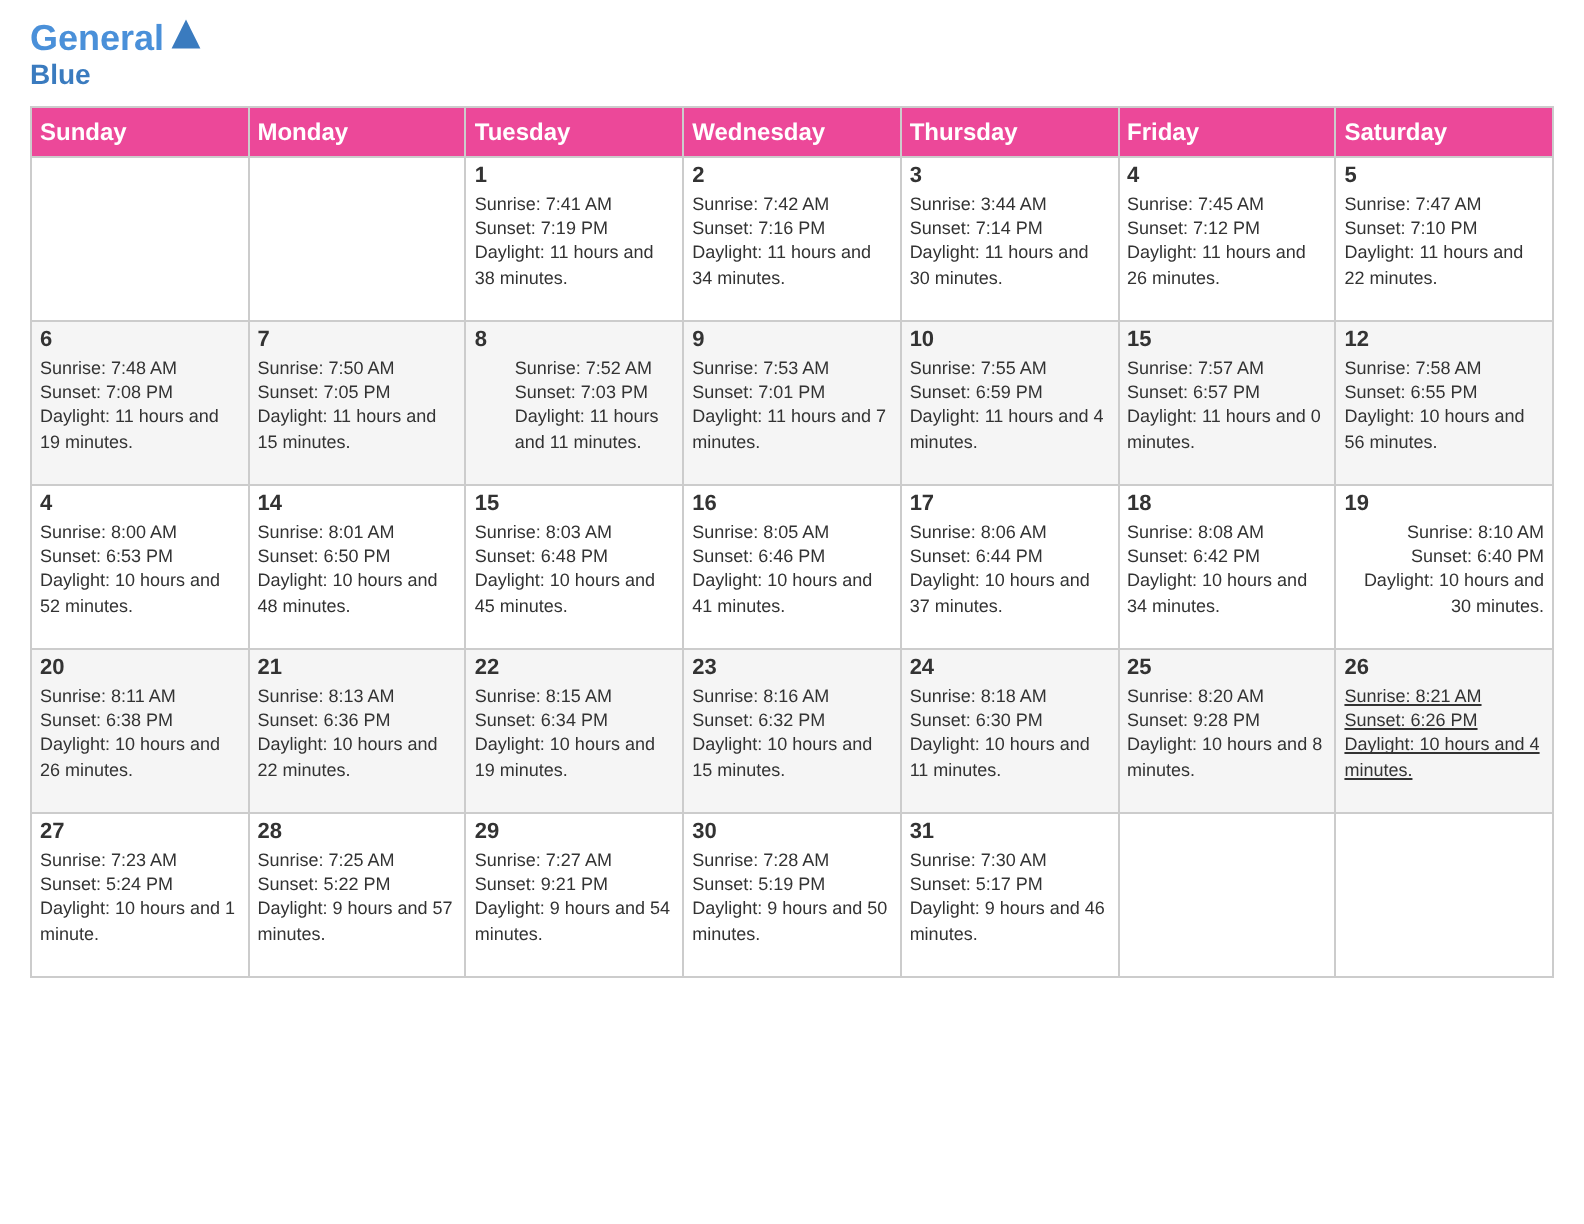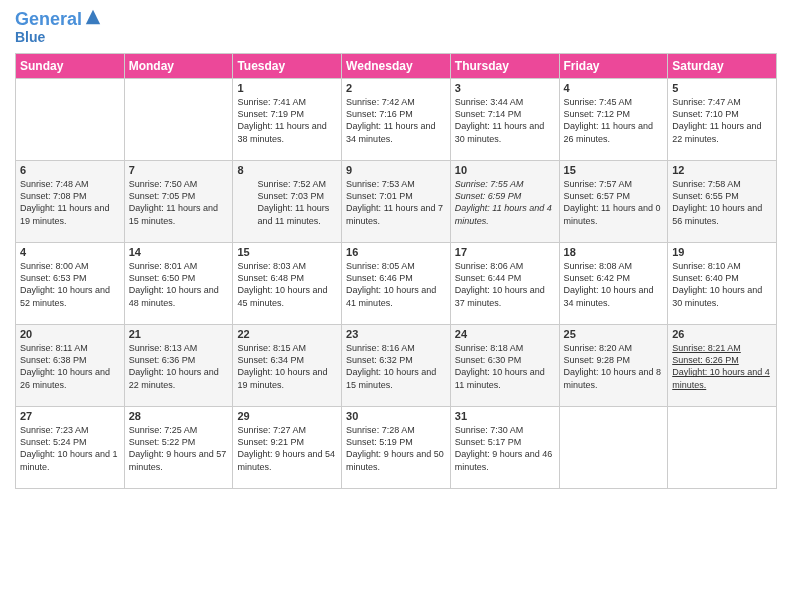--- a/index.html
+++ b/index.html
@@ -185,21 +185,21 @@
 Daylight: 11 hours and 11 minutes.</div>
           </td>
           <td>
             <span class="day-number">9</span>
             <div class="day-info" style="white-space: pre-line;">Sunrise: 7:53 AM
 Sunset: 7:01 PM
 Daylight: 11 hours and 7 minutes.</div>
           </td>
           <td>
             <span class="day-number">10</span>
-            <div class="day-info" style="white-space: pre-line; font-style: italic;">Sunrise: 7:55 AM
+            <div class="day-info" style="white-space: pre-line;">Sunrise: 7:55 AM
 Sunset: 6:59 PM
 Daylight: 11 hours and 4 minutes.</div>
           </td>
           <td>
             <span class="day-number">15</span>
             <div class="day-info" style="white-space: pre-line;">Sunrise: 7:57 AM
 Sunset: 6:57 PM
 Daylight: 11 hours and 0 minutes.</div>
           </td>
           <td>
@@ -241,21 +241,21 @@
 Daylight: 10 hours and 37 minutes.</div>
           </td>
           <td>
             <span class="day-number">18</span>
             <div class="day-info" style="white-space: pre-line;">Sunrise: 8:08 AM
 Sunset: 6:42 PM
 Daylight: 10 hours and 34 minutes.</div>
           </td>
           <td>
             <span class="day-number">19</span>
-            <div class="day-info" style="white-space: pre-line;">Sunrise: 8:10 AM
+            <div class="day-info" style="white-space: pre-line; text-align: right;">Sunrise: 8:10 AM
 Sunset: 6:40 PM
 Daylight: 10 hours and 30 minutes.</div>
           </td>
         </tr>
         <tr>
           <td>
             <span class="day-number">20</span>
             <div class="day-info" style="white-space: pre-line;">Sunrise: 8:11 AM
 Sunset: 6:38 PM
 Daylight: 10 hours and 26 minutes.</div>

